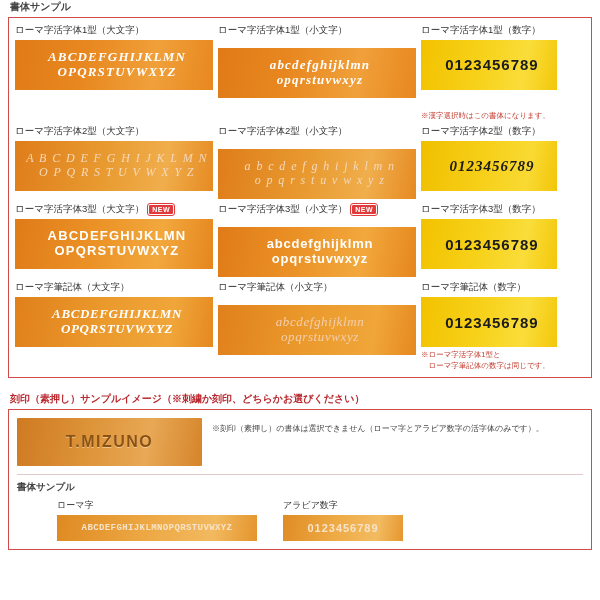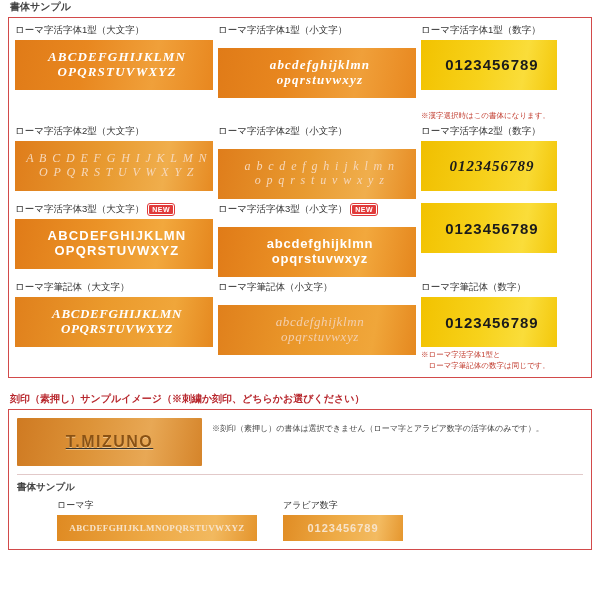--- a/index.html
+++ b/index.html
@@ -103,21 +103,20 @@
   .note-lines { font-size:7.5px; color:#c0392b; margin-top:3px; line-height:1.4; }
 
   
   .panel2 { border:1px solid #d24a4a; margin:0 8px; padding:8px 8px 8px 8px; }
   .stamp-row { display:flex; align-items:flex-start; gap:10px; }
   .stamp-plate {
     width:185px; height:48px;
     background:linear-gradient(100deg,#cf7a22 0%,#dd9338 38%,#e8a855 70%,#d5842a 100%);
     display:flex; align-items:center; justify-content:center;
     border-radius:1px;
-    text-decoration:underline;
   }
   .stamp-text {
     font-family:"Liberation Sans", sans-serif;
     font-weight:bold;
     font-size:16px;
     letter-spacing:1.5px;
     color:#8a5214;
     text-shadow:0 1px 0 rgba(255,230,190,.55);
   }
   .stamp-note { font-size:8px; color:#444; line-height:1.7; padding-top:4px; }
@@ -126,21 +125,21 @@
 
   .sub-title { font-size:9.5px; font-weight:bold; color:#444; margin-bottom:5px; }
   .two-col { display:flex; gap:26px;margin-left:40px; }
   .col-label { font-size:9px; color:#333; margin-bottom:3px; }
   .small-plate {
     height:26px;
     display:flex; align-items:center; justify-content:center;
   }
   .sp-roman { width:200px; background:linear-gradient(100deg,#df8a22 0%,#eda844 45%,#f2b95f 78%,#e4942c 100%); }
   .sp-num { width:120px; background:linear-gradient(100deg,#e08c24 0%,#eeab46 45%,#f3bb61 78%,#e5962e 100%); }
-  .t-small-roman { font-family:Liberation Serif, serif; font-weight:bold; font-size:9px; color:#f7e3c9; letter-spacing:0.4px; }
+  .t-small-roman { font-family:Liberation Mono, monospace; font-weight:bold; font-size:9px; color:#f7e3c9; letter-spacing:0.4px; }
   .t-small-num { font-family:"Liberation Sans", sans-serif; font-weight:bold; font-size:11px; color:#f7e3c9; letter-spacing:1px; }
 
   .gap-top { margin-top:14px; }
 </style>
 </head>
 <body>
 
 <div class="page">
 
   <div class="sec-title">書体サンプル</div>
@@ -228,20 +227,23 @@
             <span>ローマ字活字体3型（小文字）</span>
             <span class="badge-new">NEW</span>
           </div>
           <div class="swatch g-orange3">
             <span class="t-sans-low">abcdefghijklmn</span>
             <span class="t-sans-low">opqrstuvwxyz</span>
           </div>
         </div>
 
         <div class="cell c3">
+          <div class="cell-head">
+            <span>ローマ字活字体3型（数字）</span>
+          </div>
           <div class="swatch g-yellow">
             <span class="t-num3">0123456789</span>
           </div>
         </div>
       </div>
 
       <div class="row">
         <div class="cell c1">
           <div class="cell-head">
             <span>ローマ字筆記体（大文字）</span>

